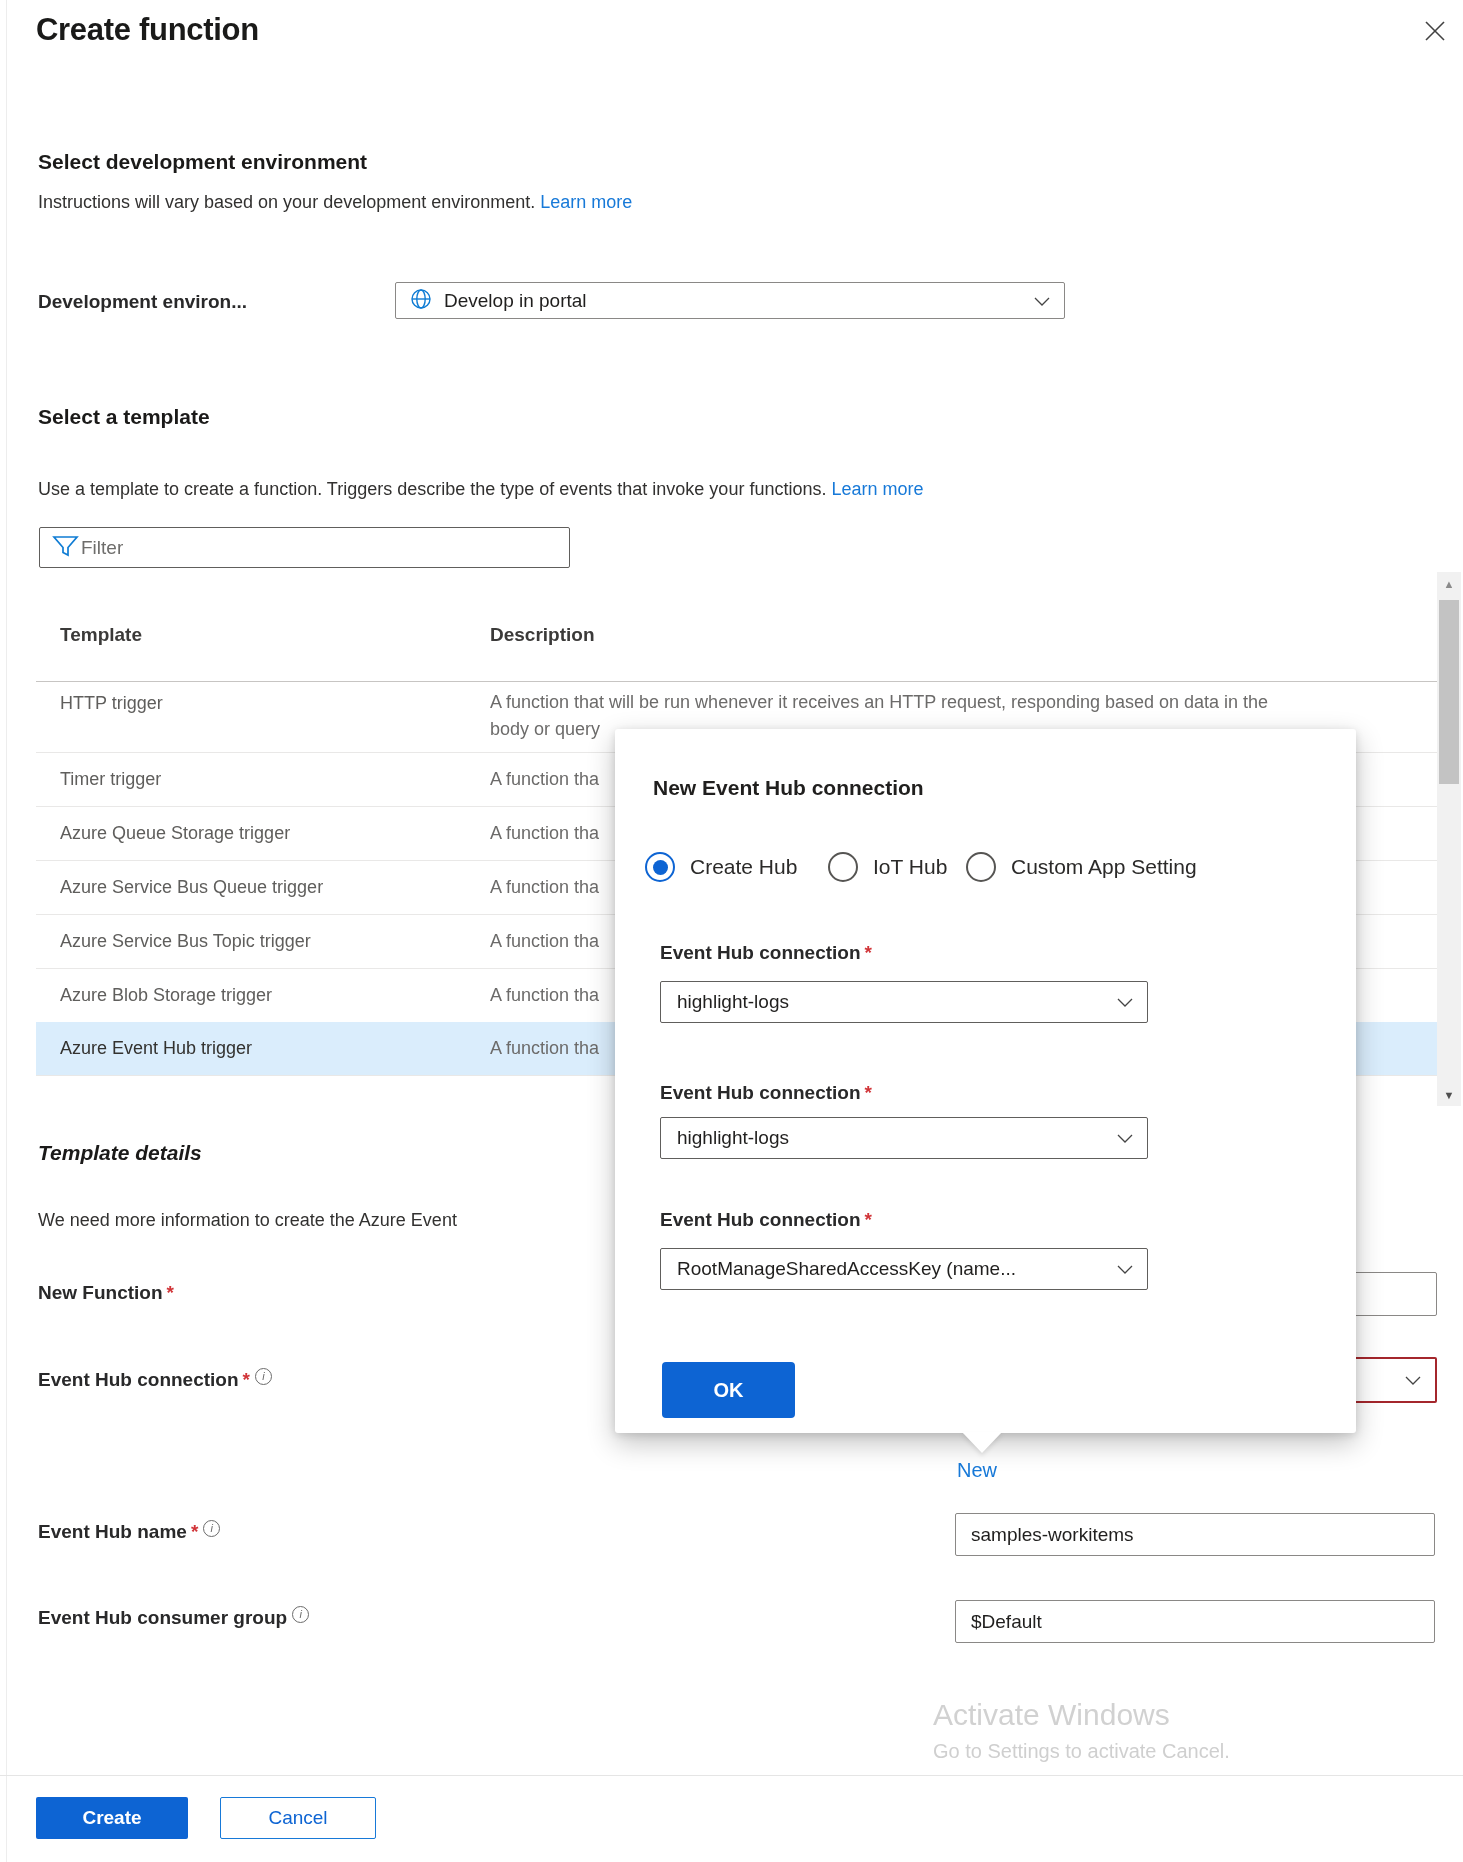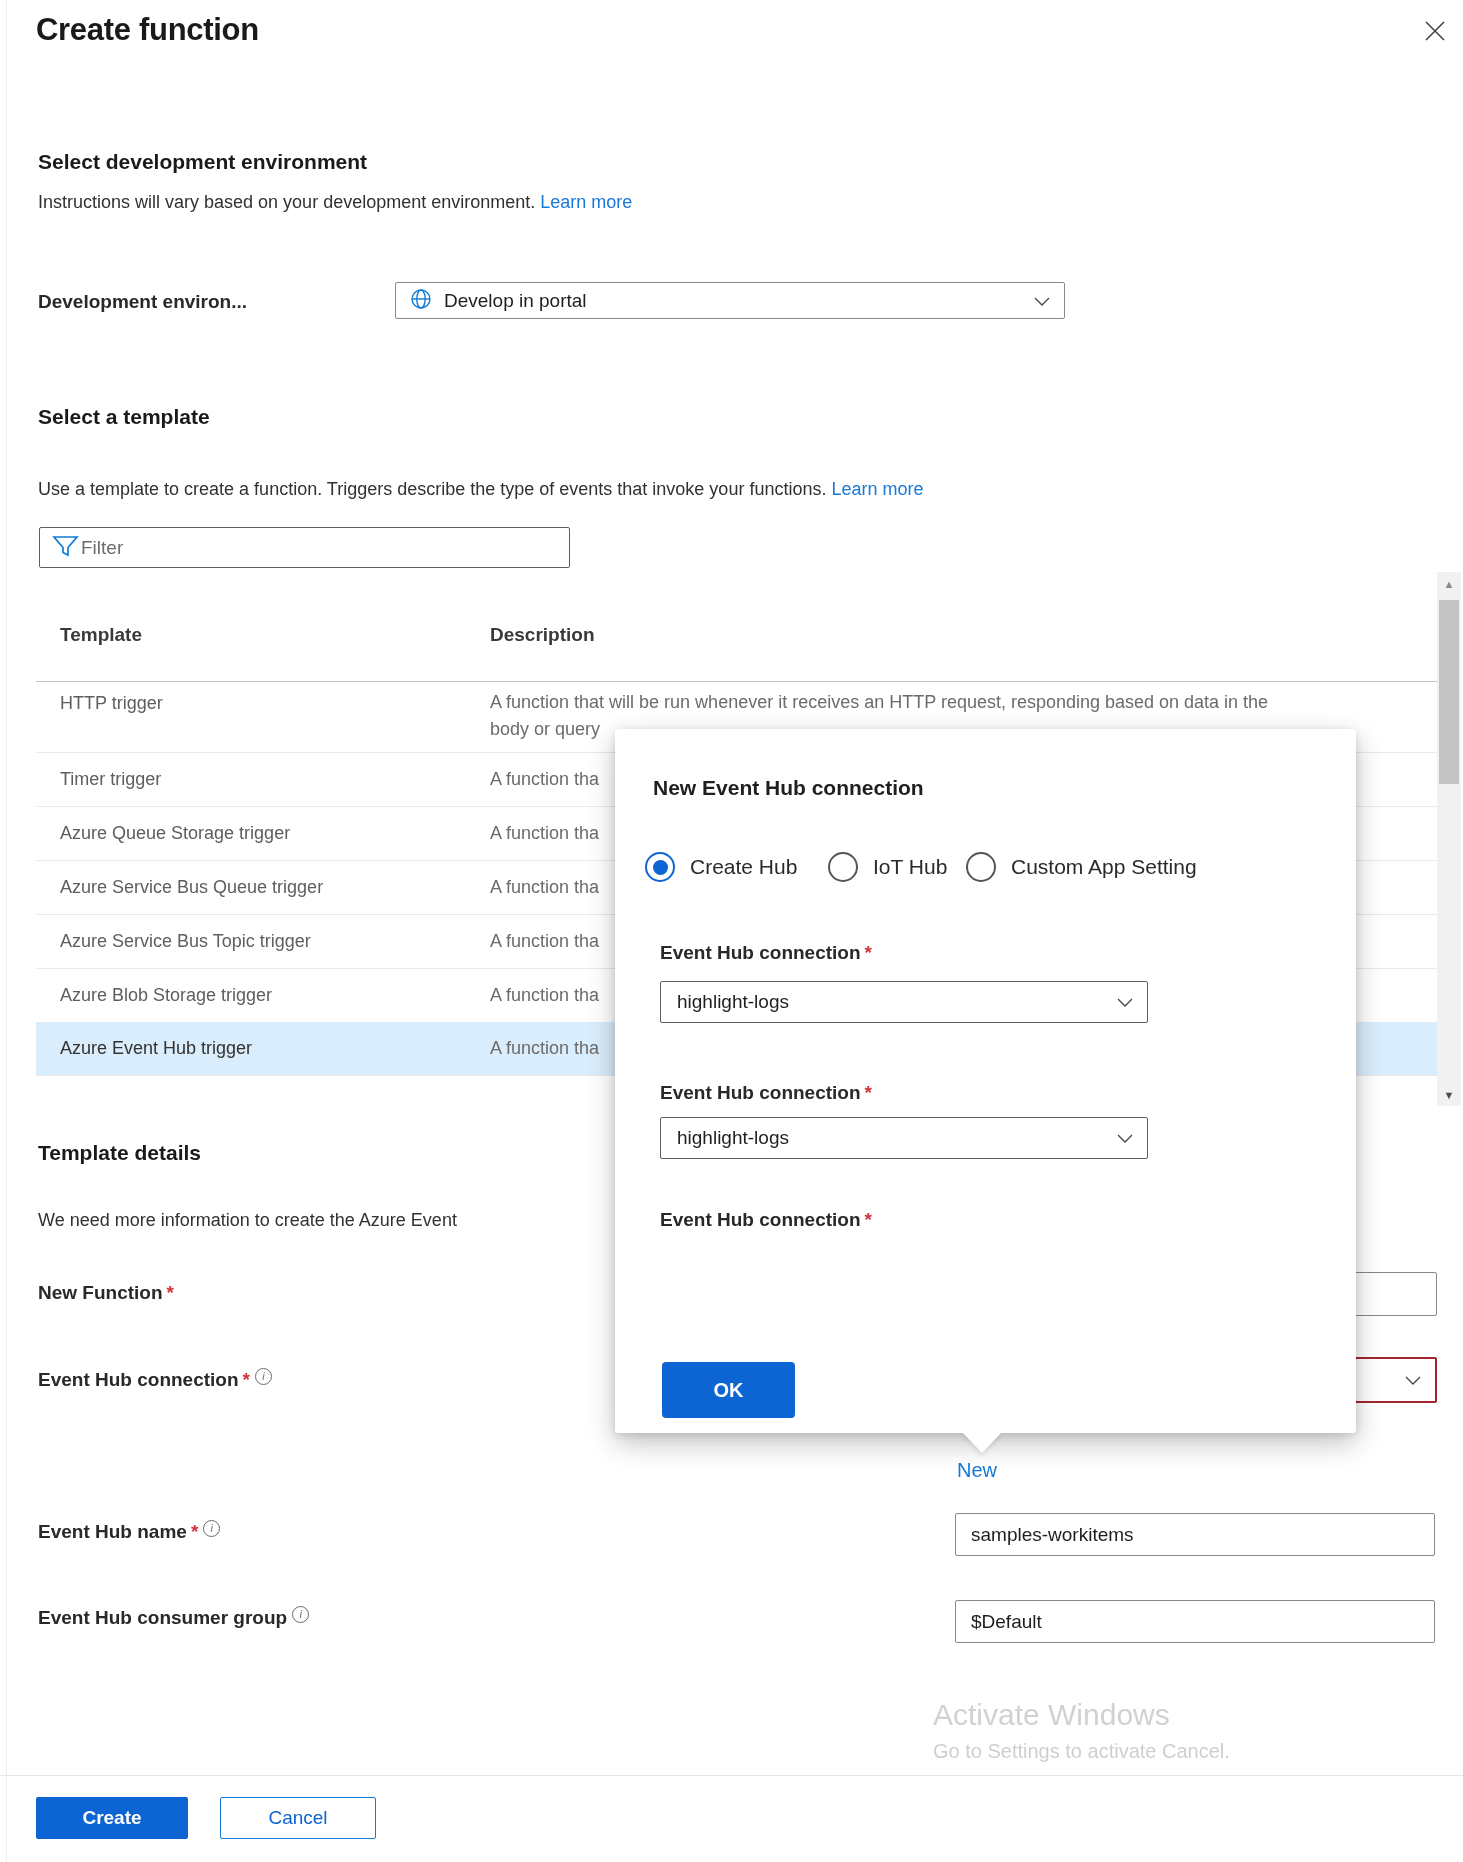--- a/index.html
+++ b/index.html
@@ -7,21 +7,21 @@
   body { width:1463px; height:1862px; position:relative; font-family:"Liberation Sans", sans-serif; color:#323130; overflow:hidden; }
   .abs { position:absolute; }
   .left-edge { left:6px; top:0; width:1px; height:1862px; background:#ededed; }
 
   .page-title { left:36px; top:12px; font-size:31px; font-weight:600; color:#1a1a19; letter-spacing:-0.3px; }
   .close-btn { left:1422px; top:18px; width:30px; height:30px; cursor:pointer; color:#3b3a39; }
 
   .section-h { font-size:21px; font-weight:700; color:#1b1a19; }
   .h-dev { left:38px; top:150px; }
   .h-tpl { left:38px; top:405px; }
-  .h-details { left:38px; top:1141px; }
+  .h-details { left:38px; top:1141px;font-style:italic; }
 
   .para { font-size:18px; color:#323130; }
   .p-dev { left:38px; top:192px; }
   .p-tpl { left:38px; top:479px; }
   .p-details { left:38px; top:1210px; }
   a.lnk { color:#1779d8; text-decoration:none; cursor:pointer; }
 
   .field-label { font-size:19px; font-weight:600; color:#29292a; }
   .lb-dev { left:38px; top:291px; }
 
@@ -232,20 +232,26 @@
 
   <div class="pp-lbl pp-lbl2"><span>Event Hub connection</span><span class="req">*</span></div>
   <div class="pp-dd pp-dd2">
     <span class="dd-text">highlight-logs</span>
     <span class="chev"><svg width="16" height="9" viewBox="0 0 16 9">
           <path d="M1 1l7 7 7-7" fill="none" stroke="#444" stroke-width="1.3"></path>
         </svg></span>
   </div>
 
   <div class="pp-lbl pp-lbl3"><span>Event Hub connection</span><span class="req">*</span></div>
+  <div class="pp-dd pp-dd3">
+    <span class="dd-text">RootManageSharedAccessKey (name...</span>
+    <span class="chev"><svg width="16" height="9" viewBox="0 0 16 9">
+          <path d="M1 1l7 7 7-7" fill="none" stroke="#444" stroke-width="1.3"></path>
+        </svg></span>
+  </div>
 
   <button class="ok-btn">OK</button>
 </div>
 <div class="abs popup-arrow"></div>
 
 <div class="abs wm1">Activate Windows</div>
 <div class="abs wm2">Go to Settings to activate Cancel.</div>
 
 <div class="abs footer-line"></div>
 <button class="abs btn-create">Create</button>

